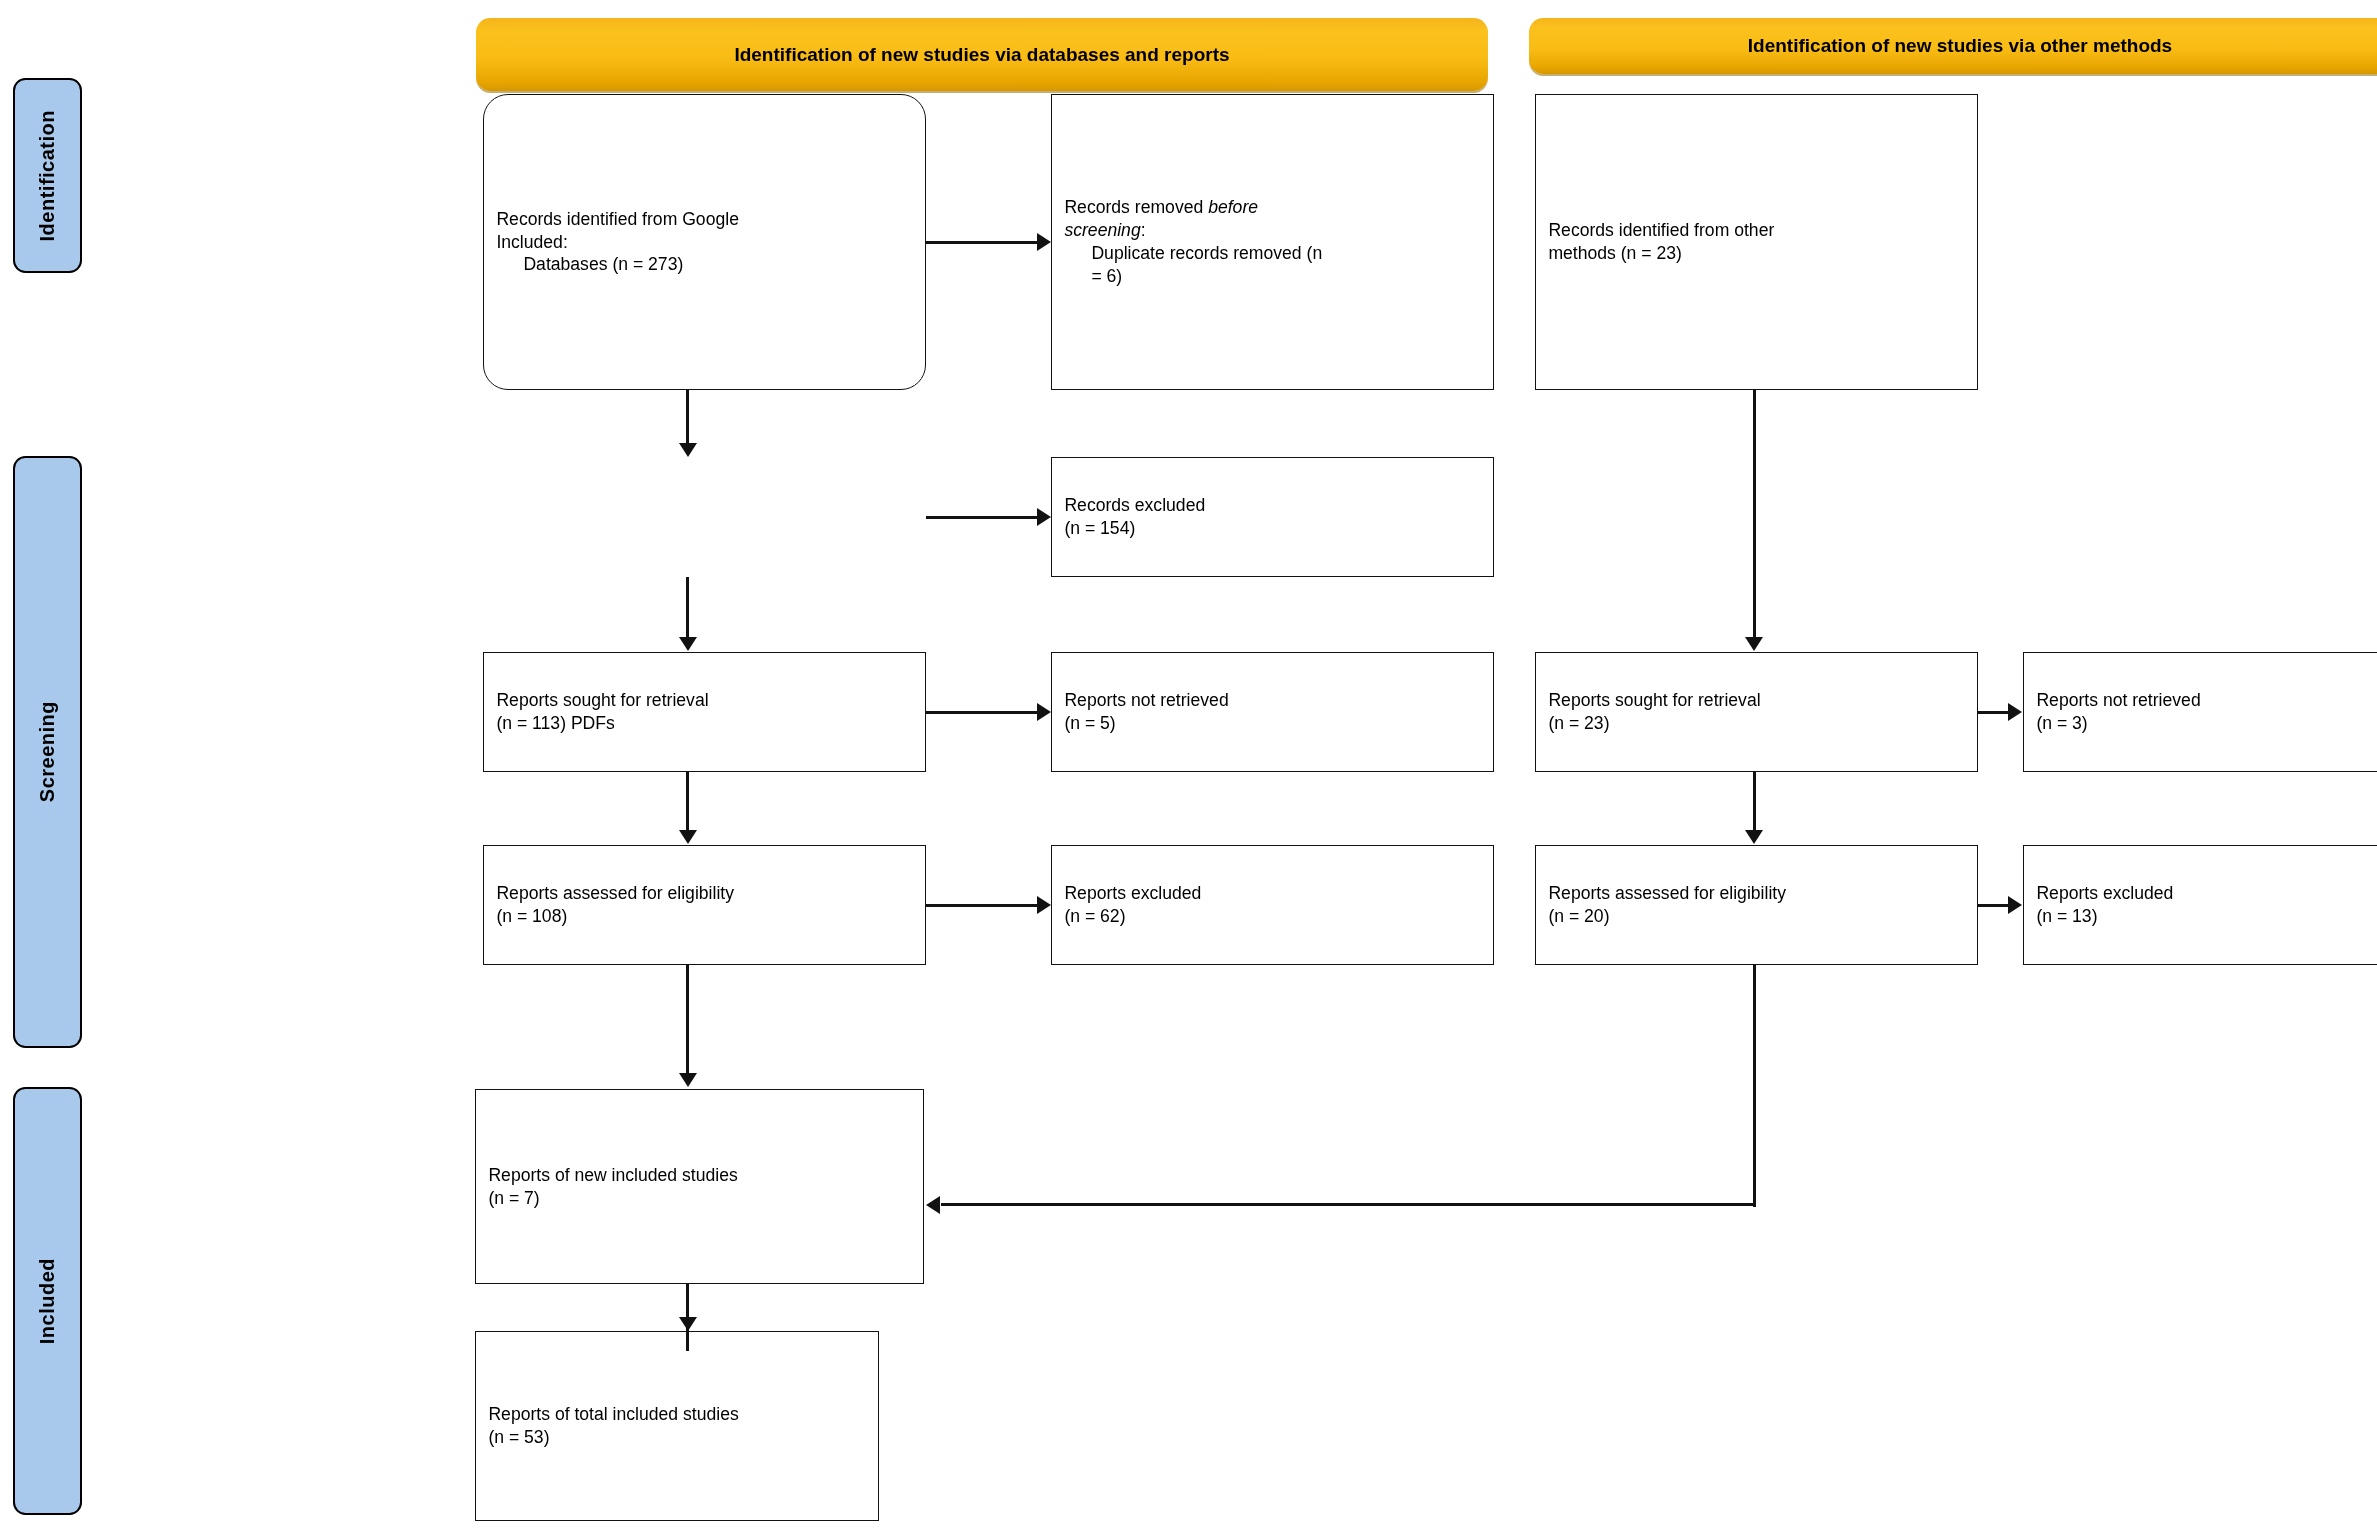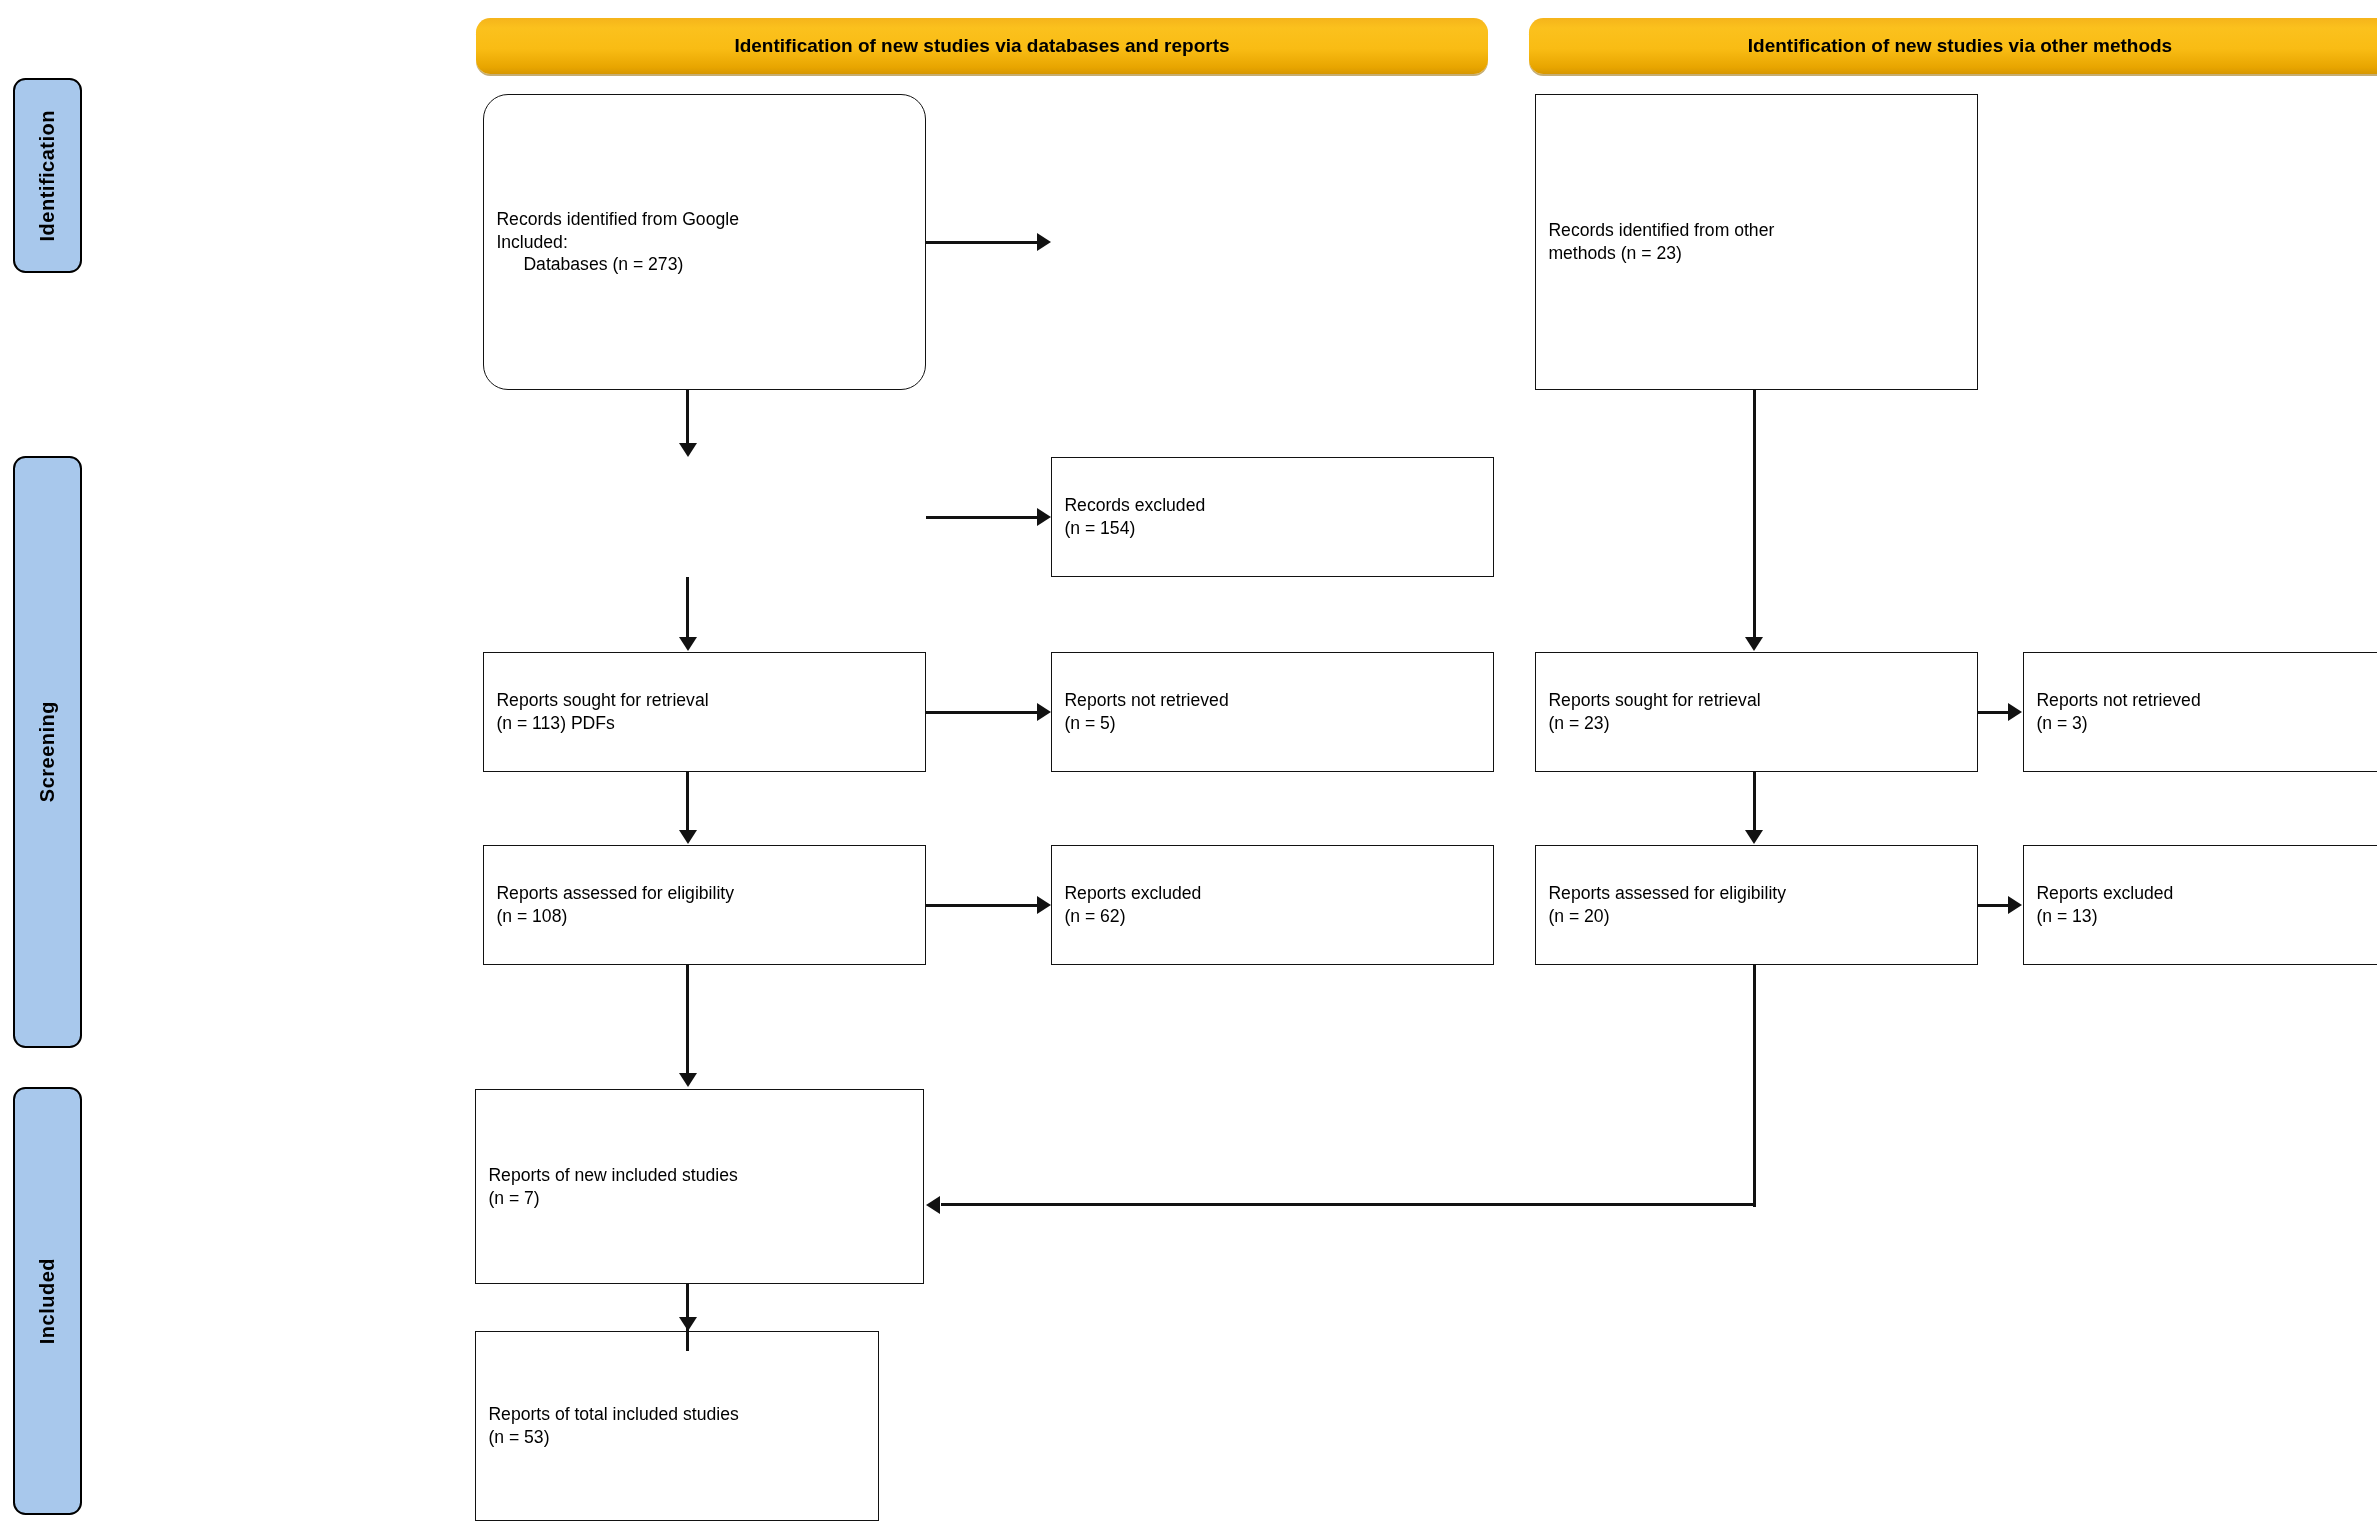--- a/index.html
+++ b/index.html
@@ -93,36 +93,44 @@
   </div>
 
   <div class="stage-bar" style="left:13.3px;top:456px;width:69px;height:592px;">
     <span class="vtext">Screening</span>
   </div>
 
   <div class="stage-bar" style="left:13.3px;top:1087px;width:69px;height:428px;">
     <span class="vtext">Included</span>
   </div>
 
-  <div class="banner" style="left:476px;top:18px;width:1012px;height:56px;">
+  <div class="banner" style="left:476px;top:18px;width:1012px;height:73px;">
     <span class="btxt">Identification of new studies via databases and reports</span>
   </div>
 
   <div class="banner" style="left:1529px;top:18px;width:862px;height:56px;">
     <span class="btxt">Identification of new studies via other methods</span>
   </div>
 
   <div class="box" style="left:483px;top:94px;width:443px;height:296px;border-radius:25px;">
     <div class="btext">
       <span>Records identified from Google</span><br>
       <span>Included:</span>
       <span class="indent">Databases (n = 273)</span>
     </div>
   </div>
 
+  <div class="box" style="left:1051px;top:94px;width:443px;height:296px;">
+    <div class="btext">
+      <span>Records removed </span><i>before</i><br>
+      <i>screening</i><span>:</span>
+      <span class="indent">Duplicate records removed (n</span>
+      <span class="indent">= 6)</span>
+    </div>
+  </div>
 
   <div class="box" style="left:1535px;top:94px;width:443px;height:296px;">
     <div class="btext">
       <span>Records identified from other</span><br>
       <span>methods (n = 23)</span>
     </div>
   </div>
 
 
   <div class="box" style="left:1051px;top:457px;width:443px;height:120px;justify-content:center;">

